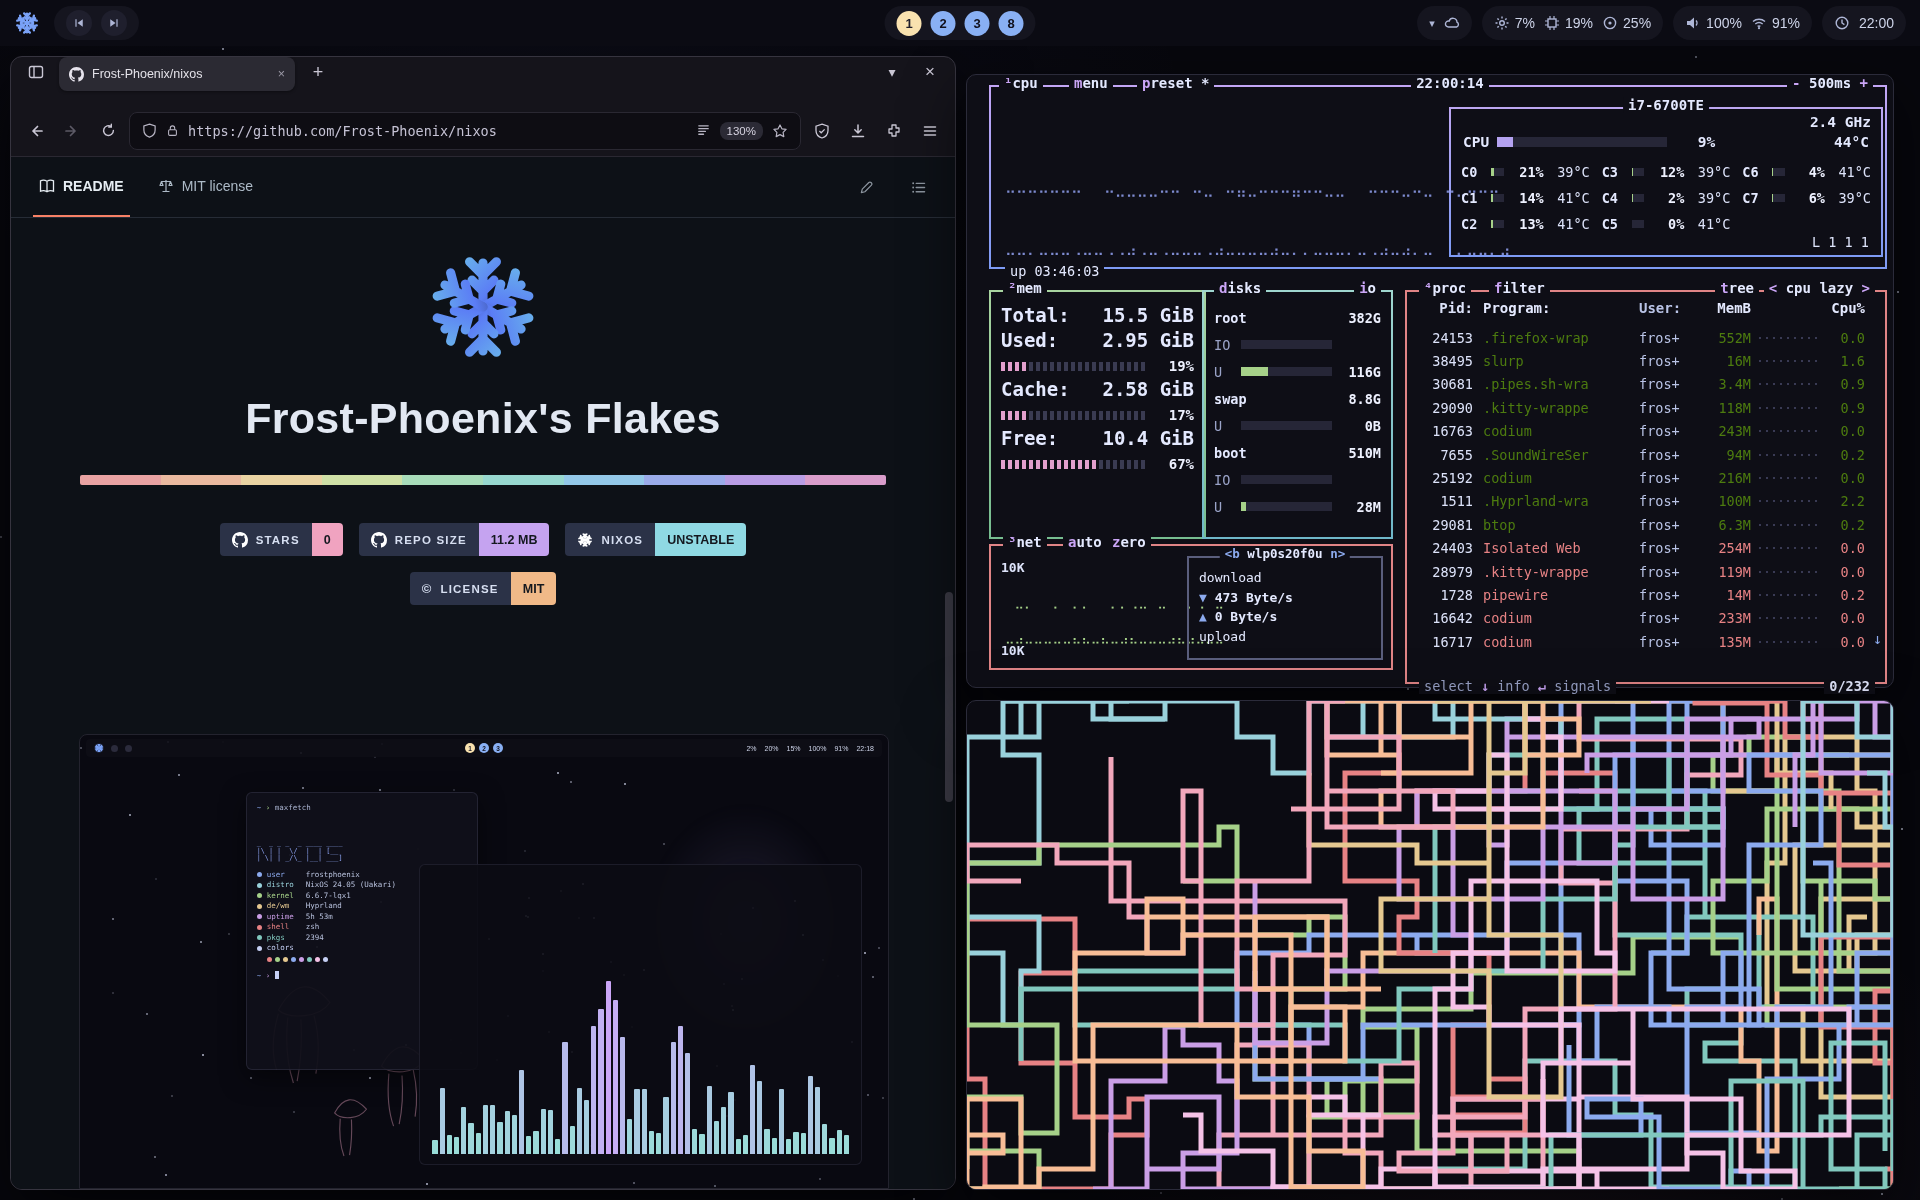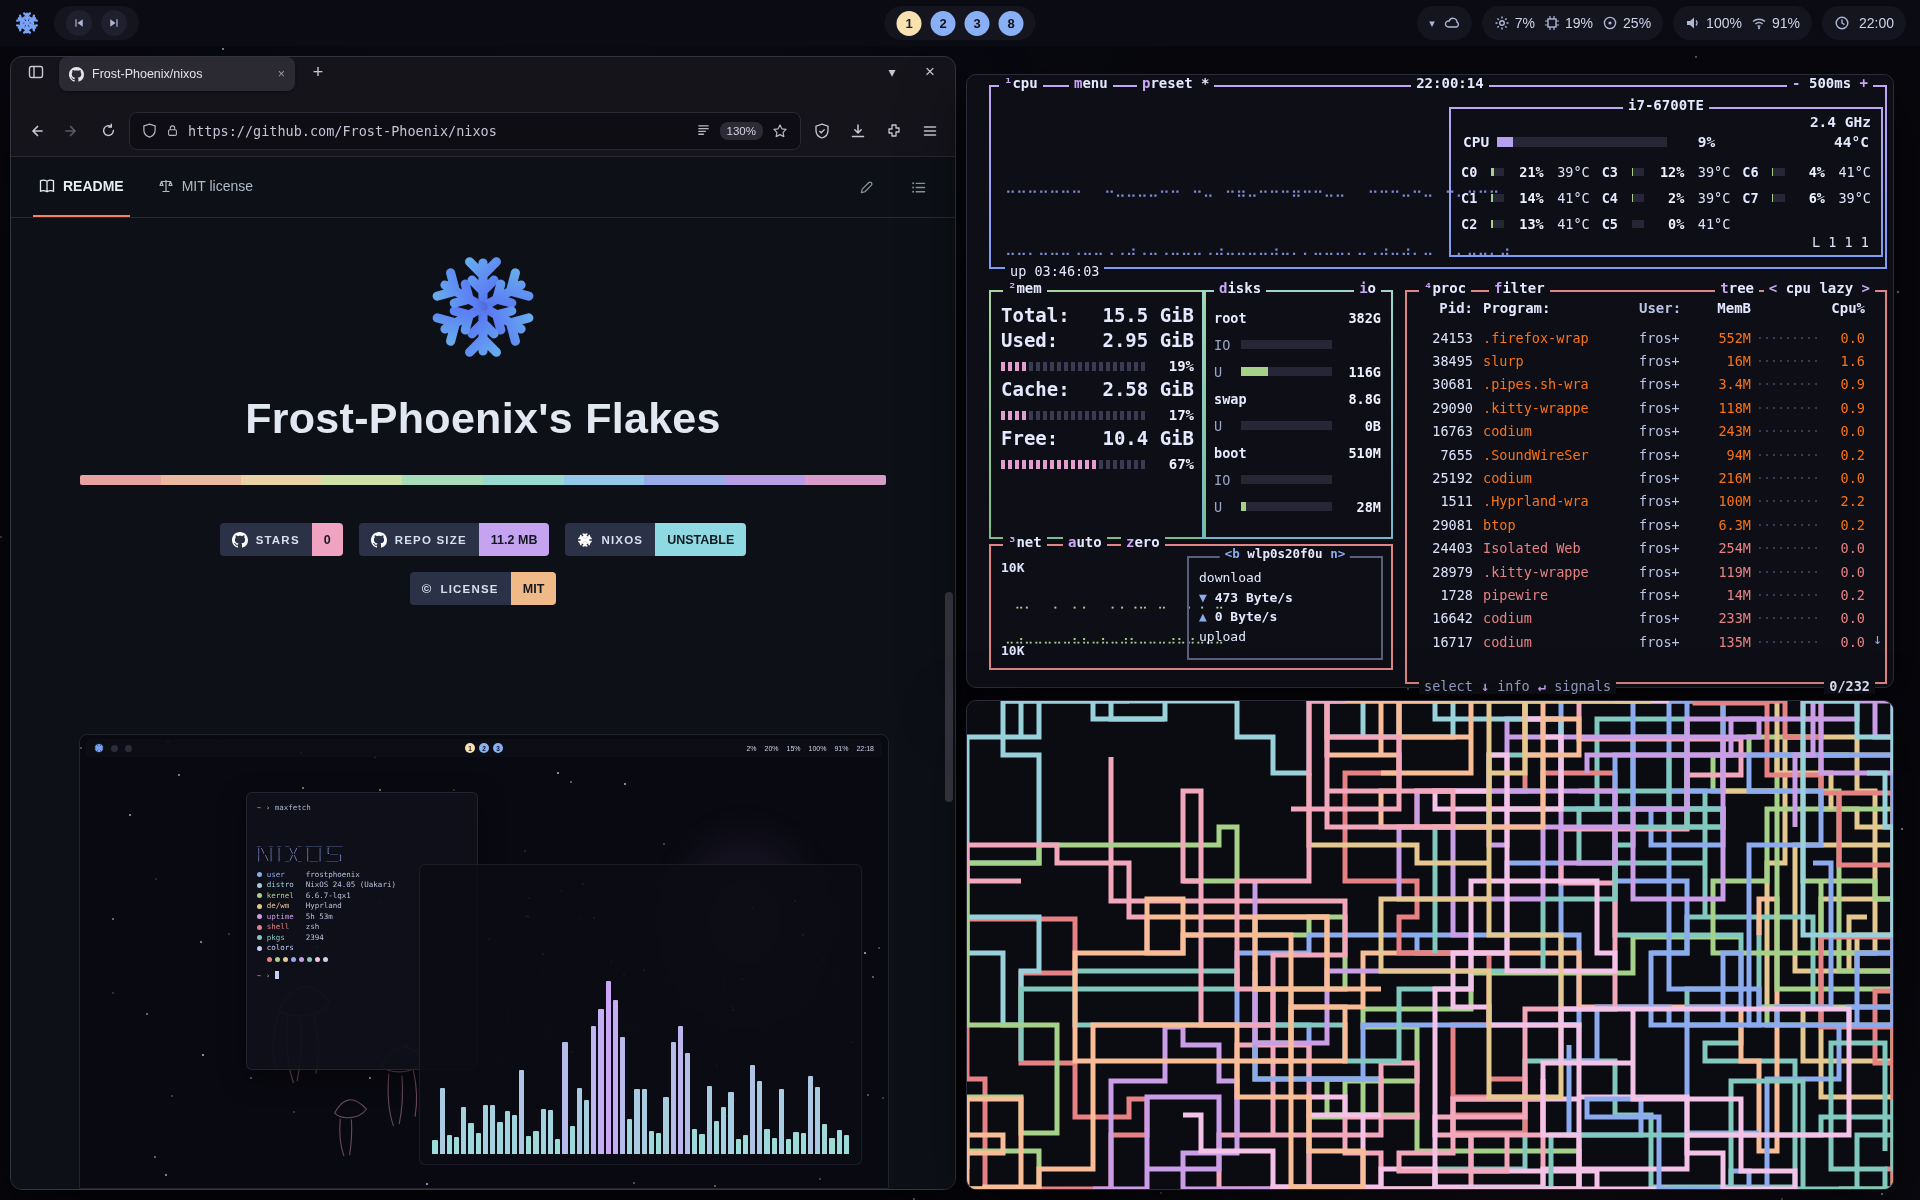--- a/index.html
+++ b/index.html
@@ -171,21 +171,21 @@
   .plist{position:absolute;left:10px;right:20px;top:34px;bottom:24px;overflow:hidden;margin:0;
          padding:0;list-style:none}
   .prow{display:flex;align-items:center;height:23.4px;font-size:13.5px;cursor:pointer}
   .c-pid{width:56px;text-align:right;color:#dde3fa}
   .c-prog{width:156px;padding-left:10px;text-align:left;overflow:hidden;white-space:nowrap}
   .c-user{width:58px;color:#b9c3e6}
   .c-mem{width:54px;text-align:right}
   .leader{flex:1;height:2px;margin:0 8px;align-self:center;
           background:repeating-linear-gradient(90deg,#393a54 0 2px,transparent 2px 7px)}
   .c-cpu{width:40px;text-align:right}
-  .tone-green .c-prog,.tone-green .c-mem,.tone-green .c-cpu{color:#f97316}
+  .tone-green .c-prog,.tone-green .c-mem,.tone-green .c-cpu{color:#4d7c0f}
   .tone-red .c-prog,.tone-red .c-mem,.tone-red .c-cpu{color:#e78284}
   .pscroll{position:absolute;right:3px;bottom:34px;color:#8caaee;font-size:15px}
   .pfoot-l{left:12px;font-size:13.5px}
   .pfoot-r{right:10px;font-size:13.5px;font-weight:700}
   .fdim{color:#9aa3c8;font-weight:400}
 
   
   .pw{position:absolute;left:966px;top:700px;width:926px;height:488px;background:#0b0b12;
       border-radius:10px;border:1px solid #2b2b3a;overflow:hidden;
       box-shadow:0 20px 60px rgba(0,0,0,.6)}
@@ -1105,21 +1105,21 @@
               <span class="dk-fill" style="width: 6%;"></span>
             </span>
             <span class="dk-val">28M</span>
           </div>
         </div>
     </div>
 
     <div class="bx bx-net">
       <span class="chip t-num" style="left:12px">³net</span>
       <span class="chip opt" style="left:72px">auto</span>
-      <span class="chip opt" style="left:130px">zero</span>
+      <span class="chip opt" style="left:116px">zero</span>
       <span class="axis" style="left:10px;top:14px">10K</span>
       <span class="axis" style="left:10px;bottom:10px">10K</span>
       <pre class="bgraph ngraph" style="left:14px;top:36px">⠀⣀⡀⠀⠀⡀⠀⡀⡀⠀⠀⡀⡀⢀⣀⠀⣀⠀⠀⡀⢀⠀⣀</pre>
       <pre class="bgraph ngraph" style="left:14px;bottom:12px">⣀⣠⣀⣀⣀⣀⣀⣄⣄⣀⣄⣀⣠⣄⣀⣀⣀⣠⣄⣠⣀⣀⣀</pre>
       <div class="nsub">
         <span class="chip"><span class="blue">&lt;b</span> <span>wlp0s20f0u</span> <span class="blue">n&gt;</span></span>
         <div class="nrows">
           <div>download</div>
           <div><span class="blue">▼</span> <b>473 Byte/s</b></div>
           <div><span class="blue">▲</span> <b>0 Byte/s</b></div>

